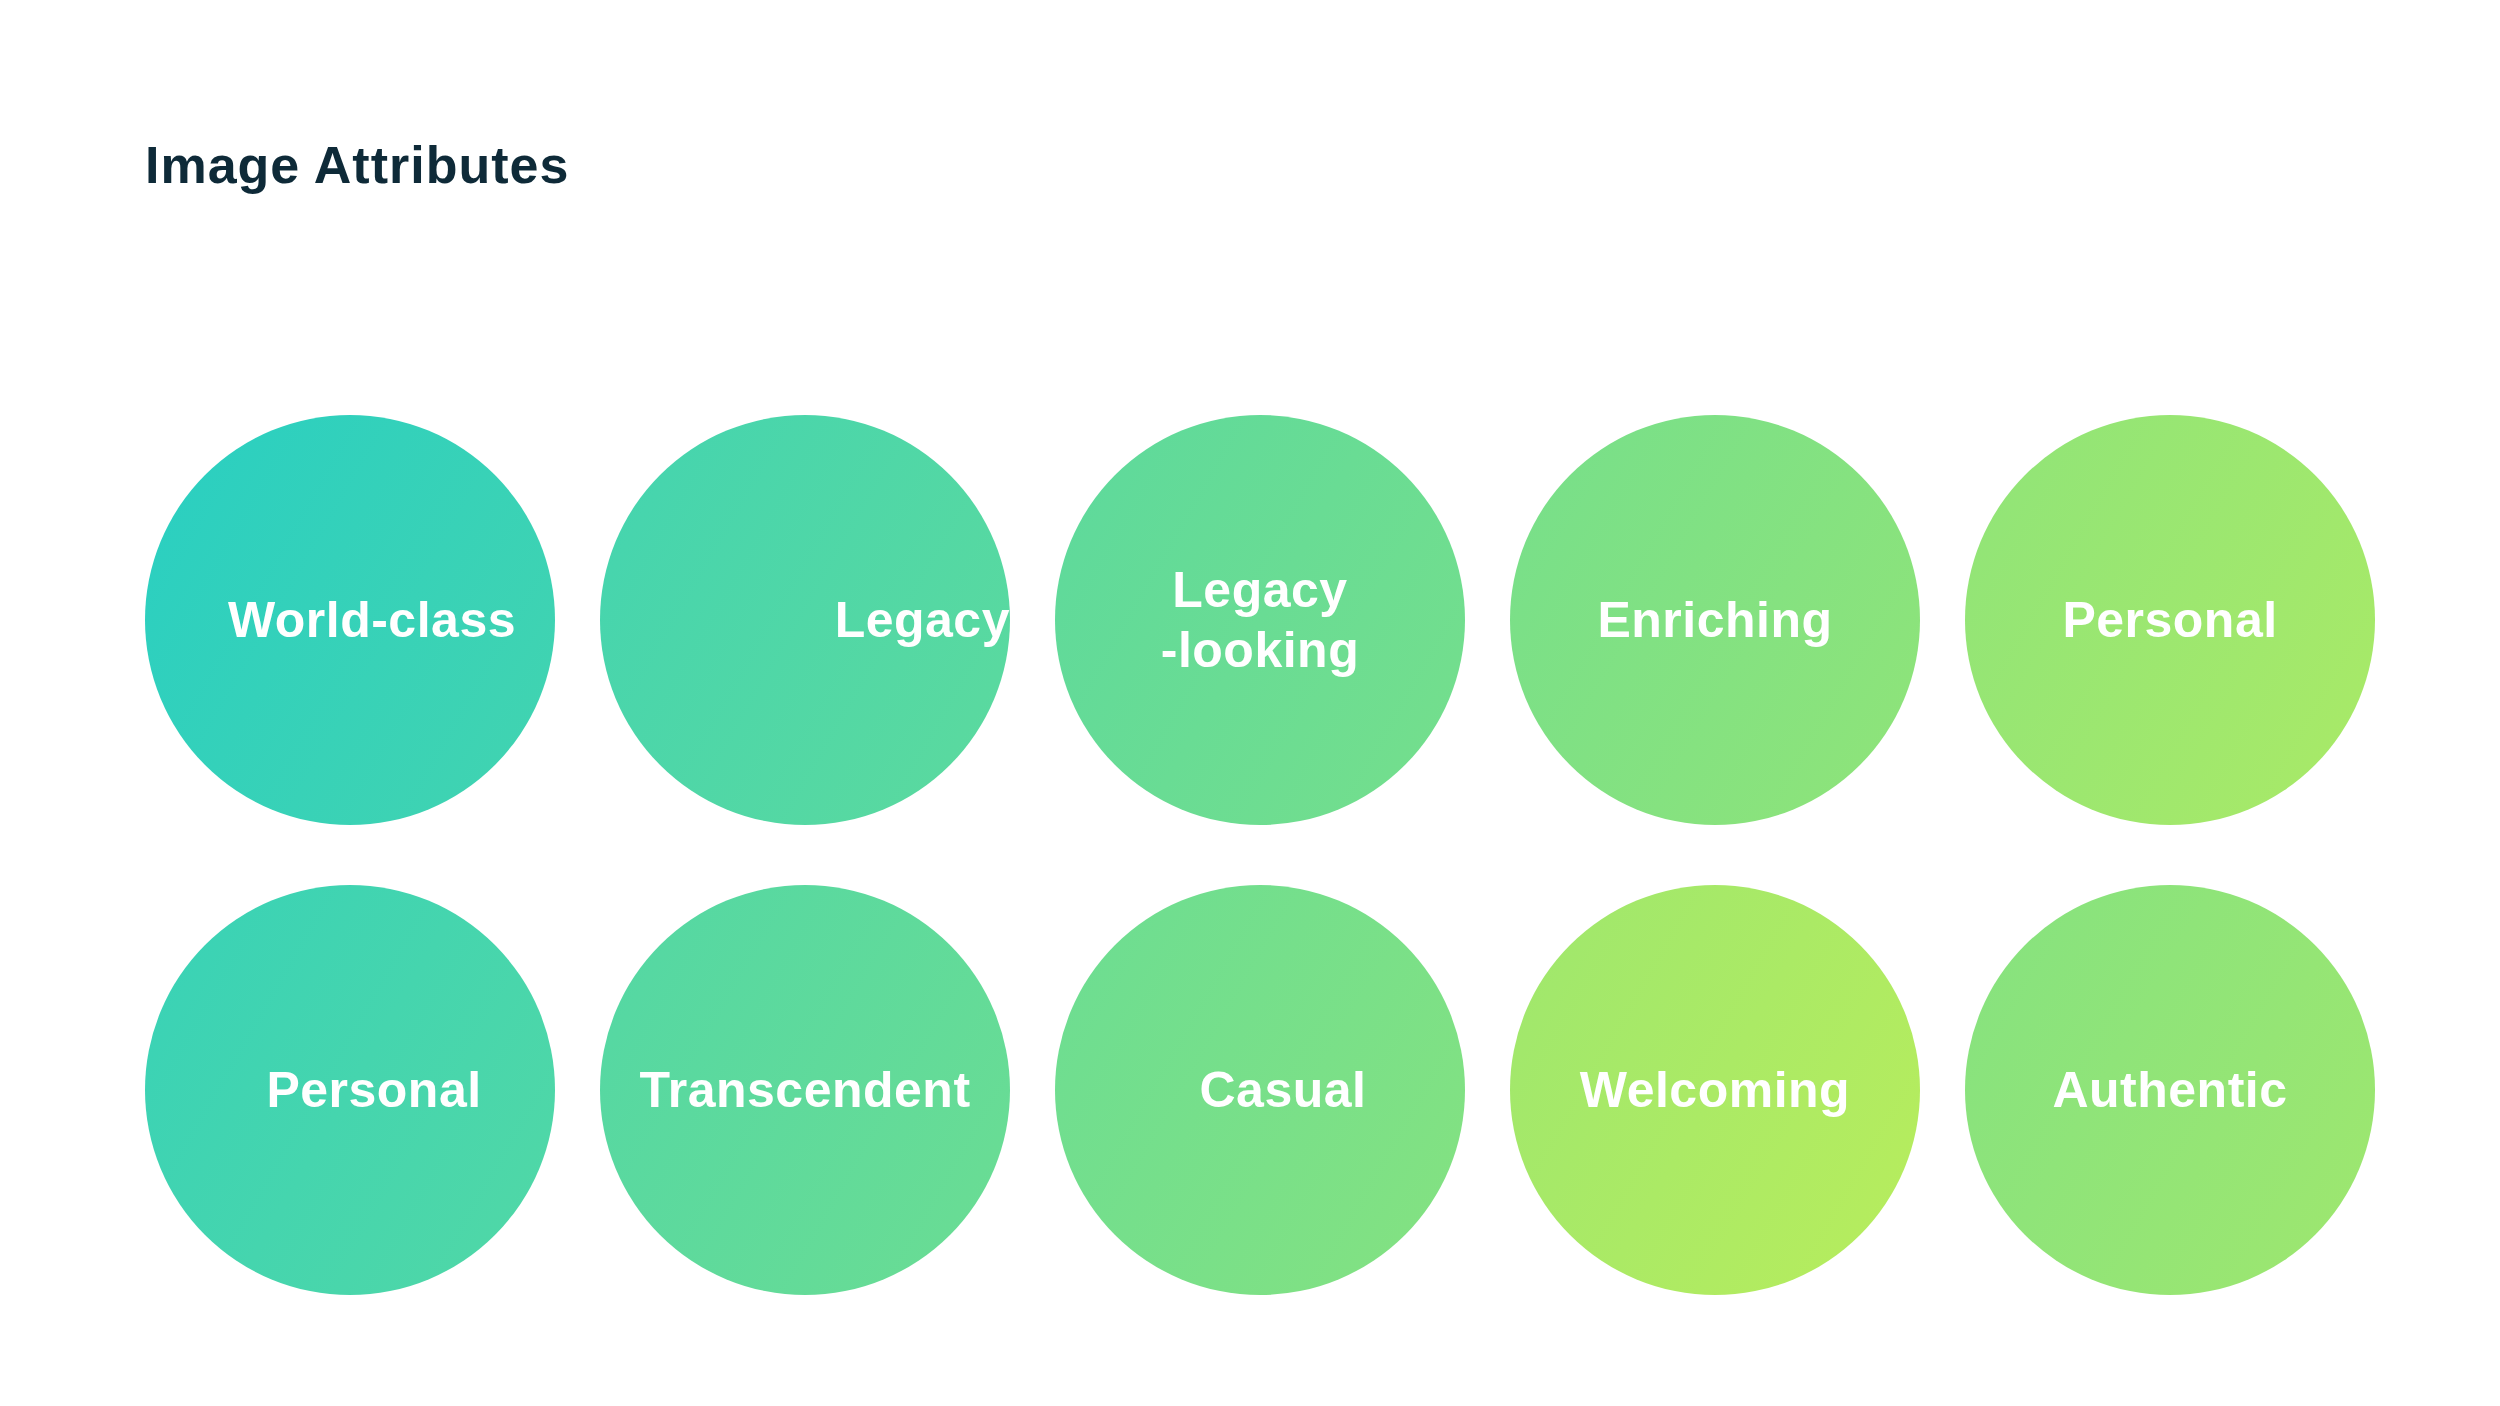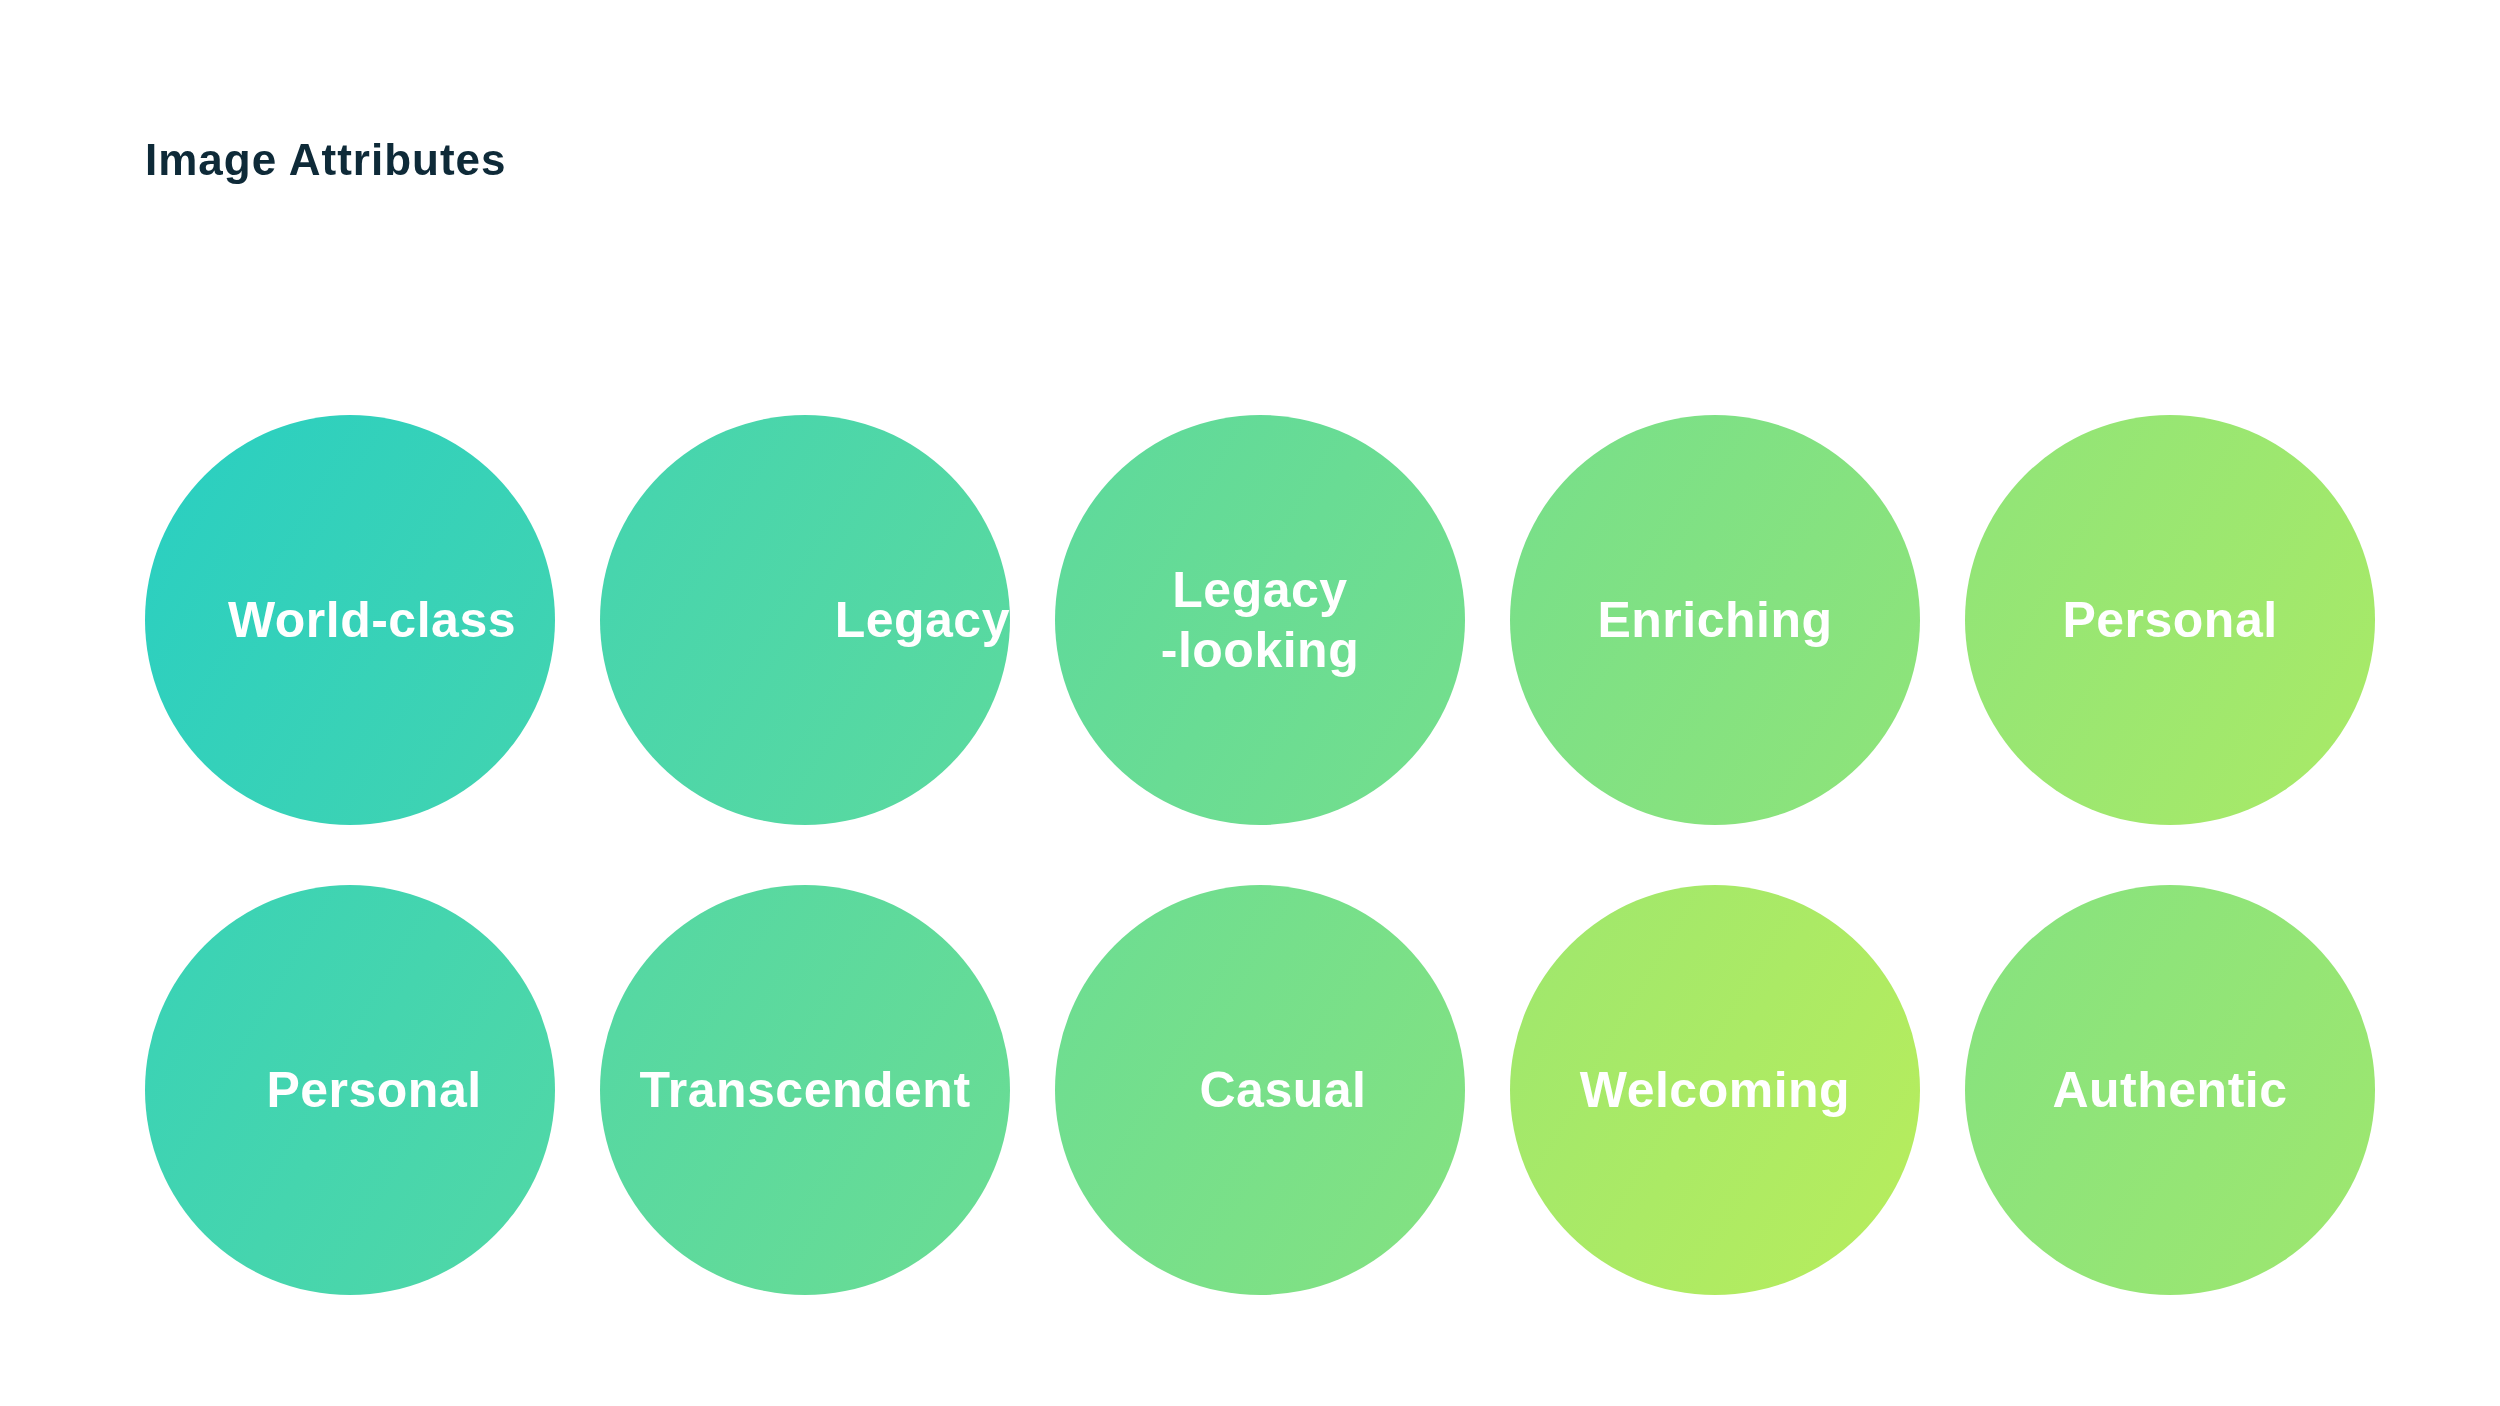--- a/index.html
+++ b/index.html
@@ -16,21 +16,21 @@
   }
   .slide {
     position: absolute;
     inset: 0;
     background: #ffffff;
   }
   .page-title {
     position: absolute;
     left: 145px;
     top: 135px;
-    font-size: 44px;
+    font-size: 52px;
     font-weight: 700;
     letter-spacing: 1px;
     color: #0E2A38;
     white-space: nowrap;
   }
   .grid {
     position: absolute;
     left: 145px;
     top: 415px;
     display: grid;

